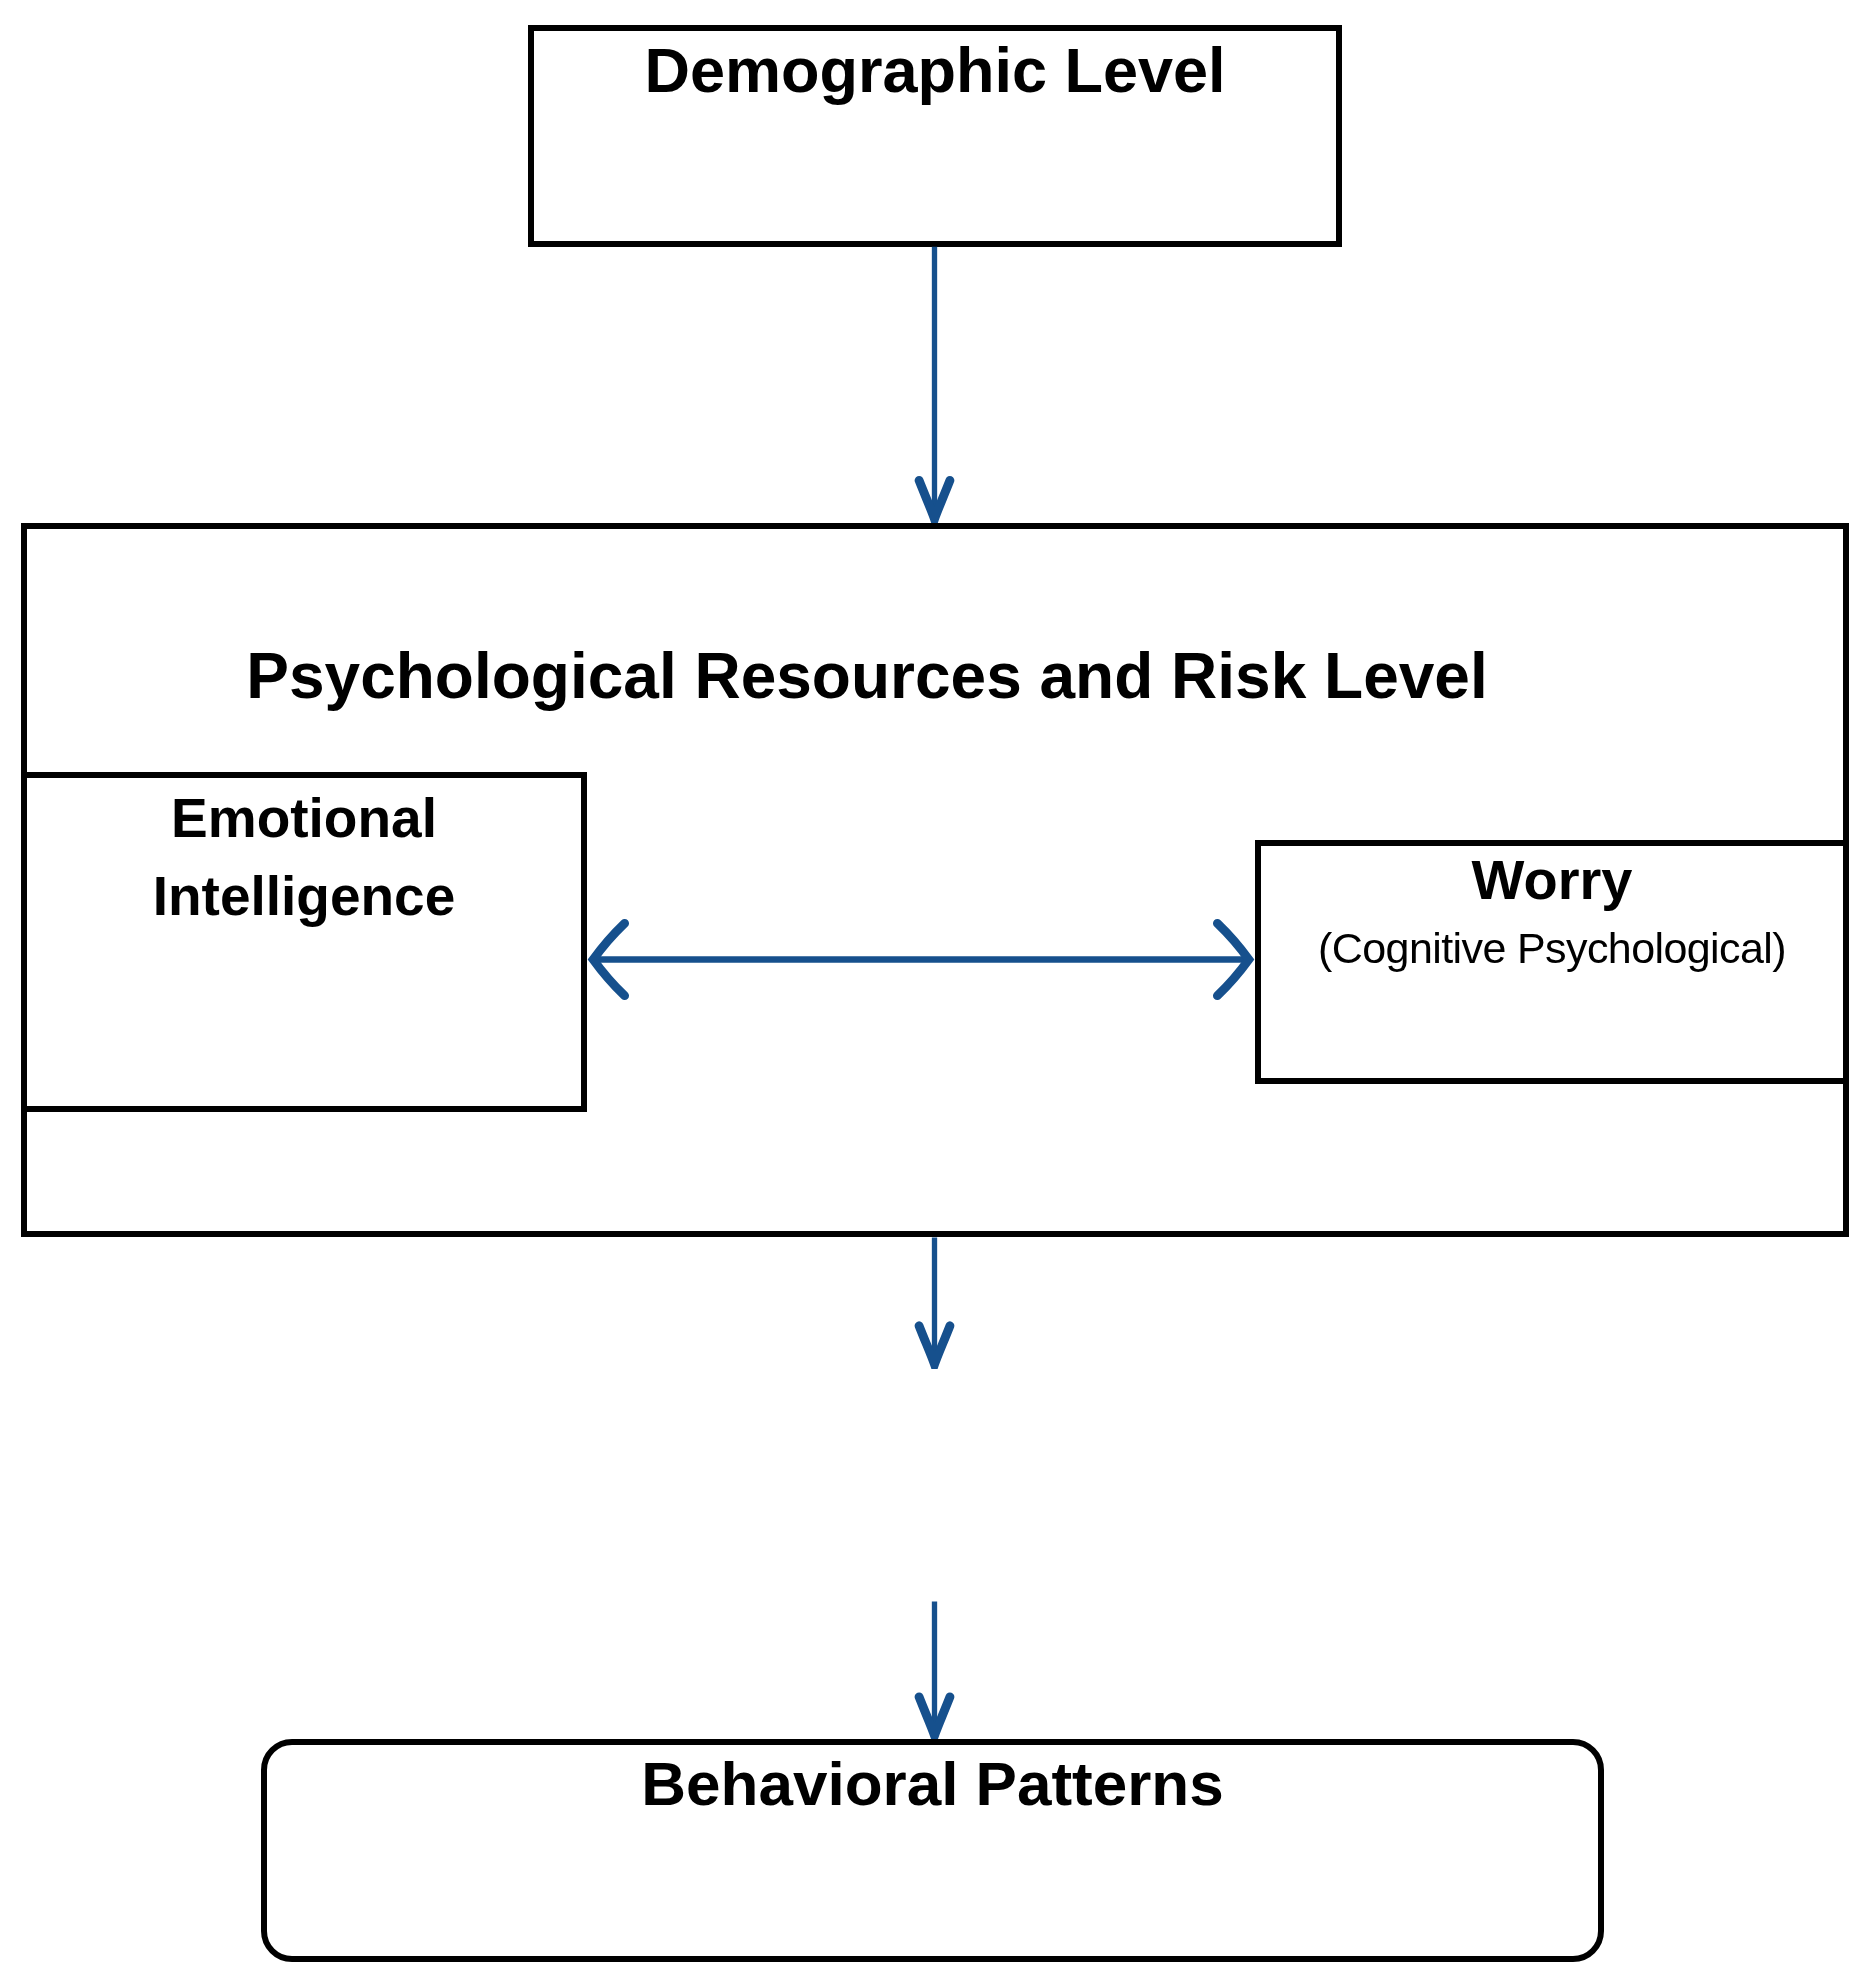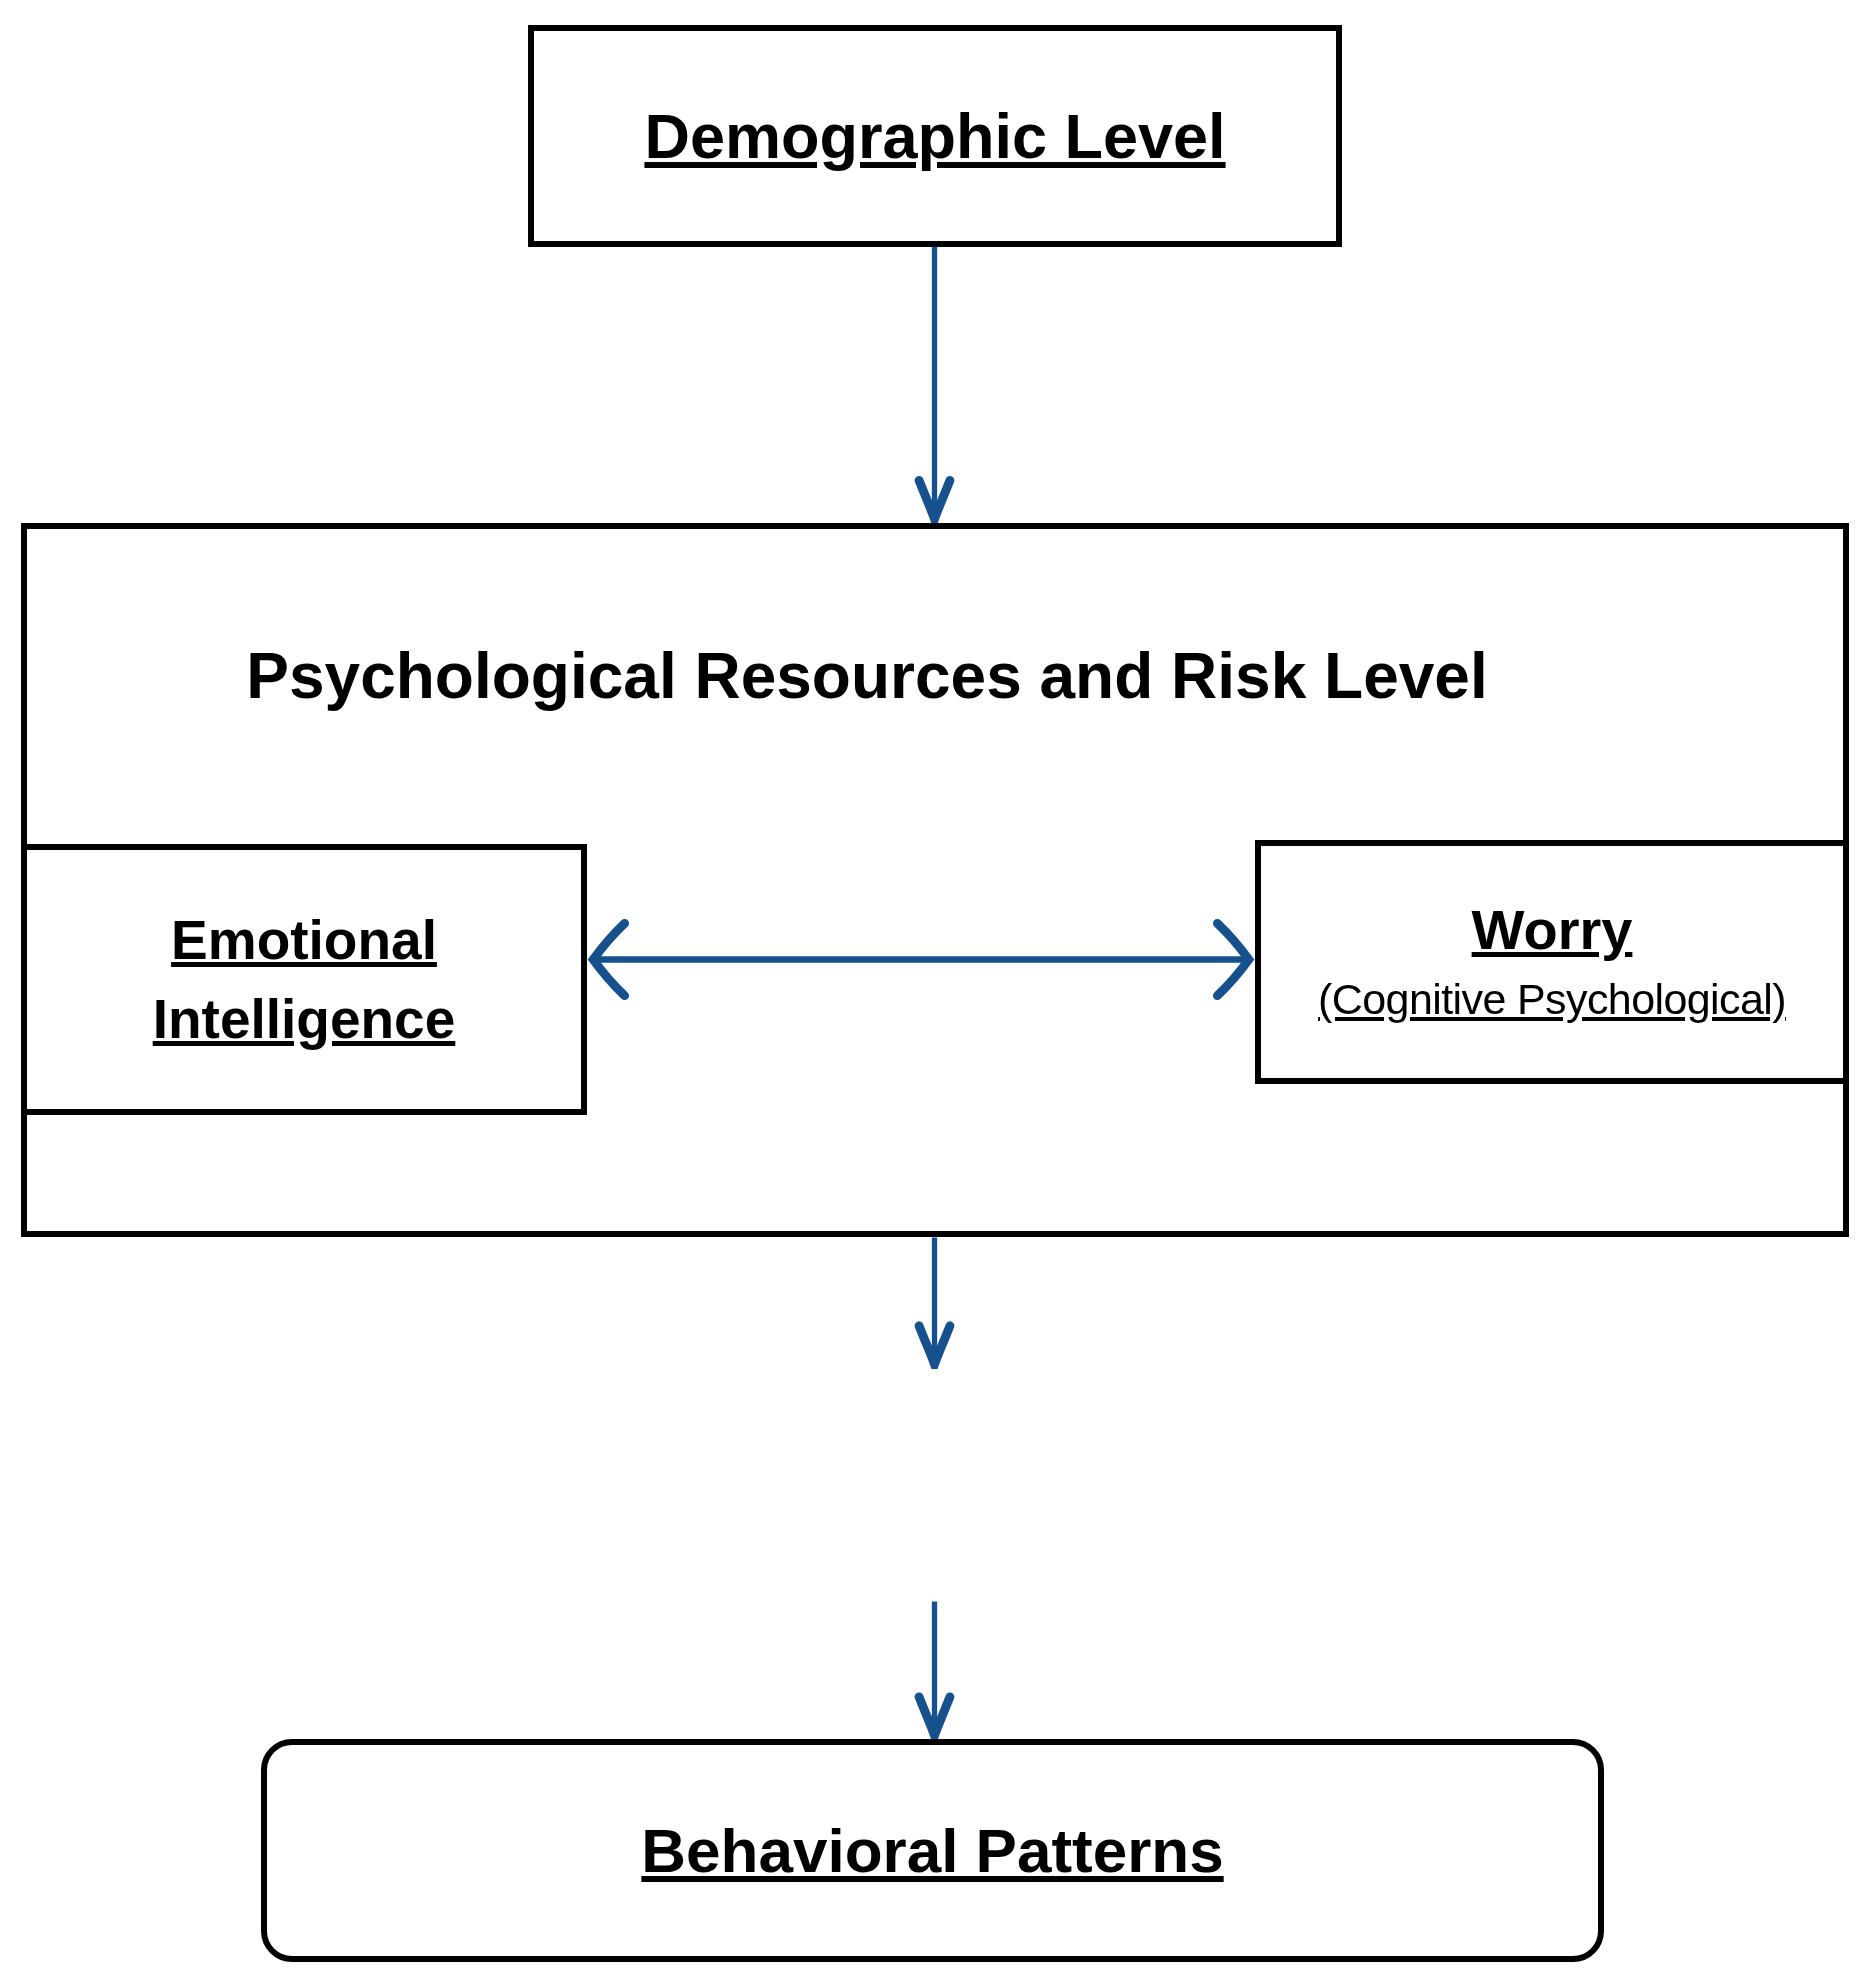--- a/index.html
+++ b/index.html
@@ -20,49 +20,48 @@
     color: var(--color-text, #000000);
     overflow: hidden;
   }
   .node {
     position: absolute;
     background: var(--color-box_bg, #ffffff);
     border: 6px solid var(--color-border, #000000);
     display: flex;
     flex-direction: column;
     align-items: center;
-    justify-content: center;
+    justify-content: flex-start;
     text-align: center;
     font-weight: bold;
     line-height: 1.25;
-    text-decoration: underline;
   }
   .node-demographic {
     left: 528px; top: 25px; width: 814px; height: 222px;
     font-size: 63px;
   }
   .node-psych-container {
     left: 21px; top: 523px; width: 1828px; height: 714px;
     background: var(--color-box_bg, #ffffff);
     border: 6px solid var(--color-border, #000000);
     position: absolute;
   }
   .psych-title {
     position: absolute;
     left: 0; top: 641px; width: 1734px;
     text-align: center;
     font-size: 64px;
     font-weight: bold;
     line-height: 1.1;
   }
   .node-emotional {
-    left: 21px; top: 844px; width: 566px; height: 271px;
+    left: 21px; top: 772px; width: 566px; height: 340px;
     font-size: 55px;
     line-height: 1.42;
-    padding: 12px 6px;
+    padding: 1px 6px;
   }
   .node-worry {
     left: 1255px; top: 840px; width: 594px; height: 244px;
     padding: 0 21px;
   }
   .worry-main {
     font-size: 56px;
     font-weight: bold;
     line-height: 1.2;
   }

